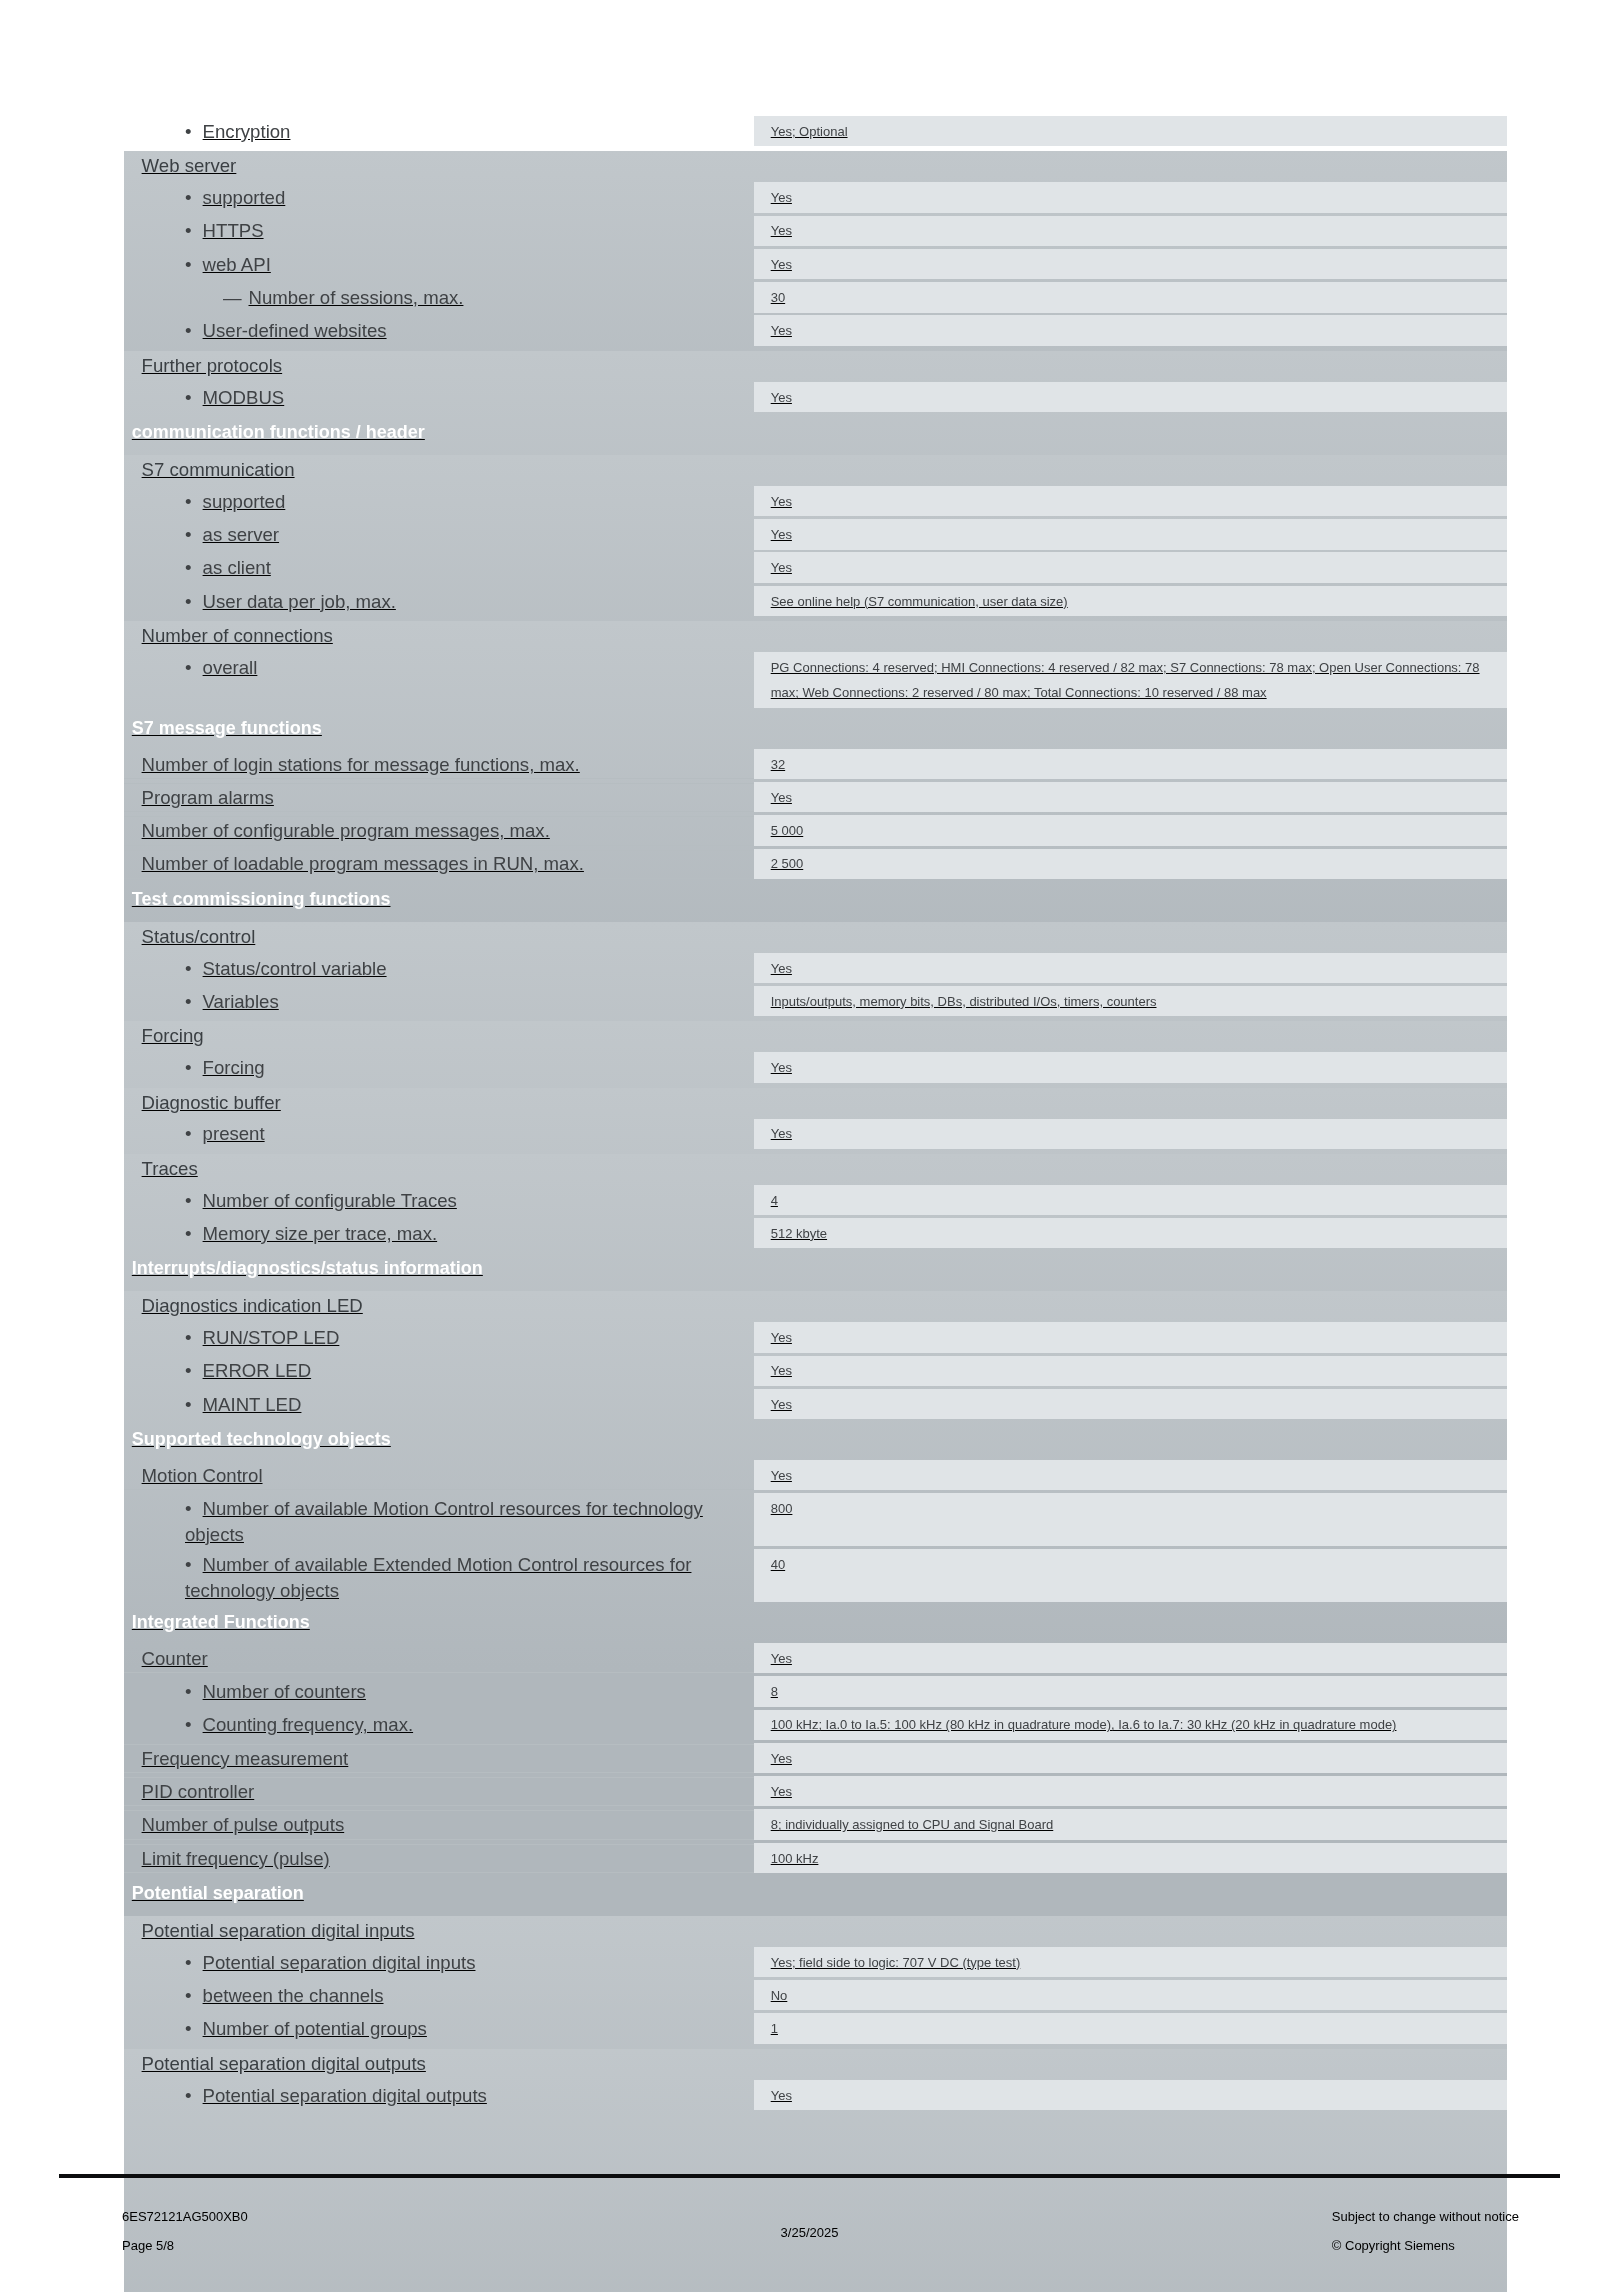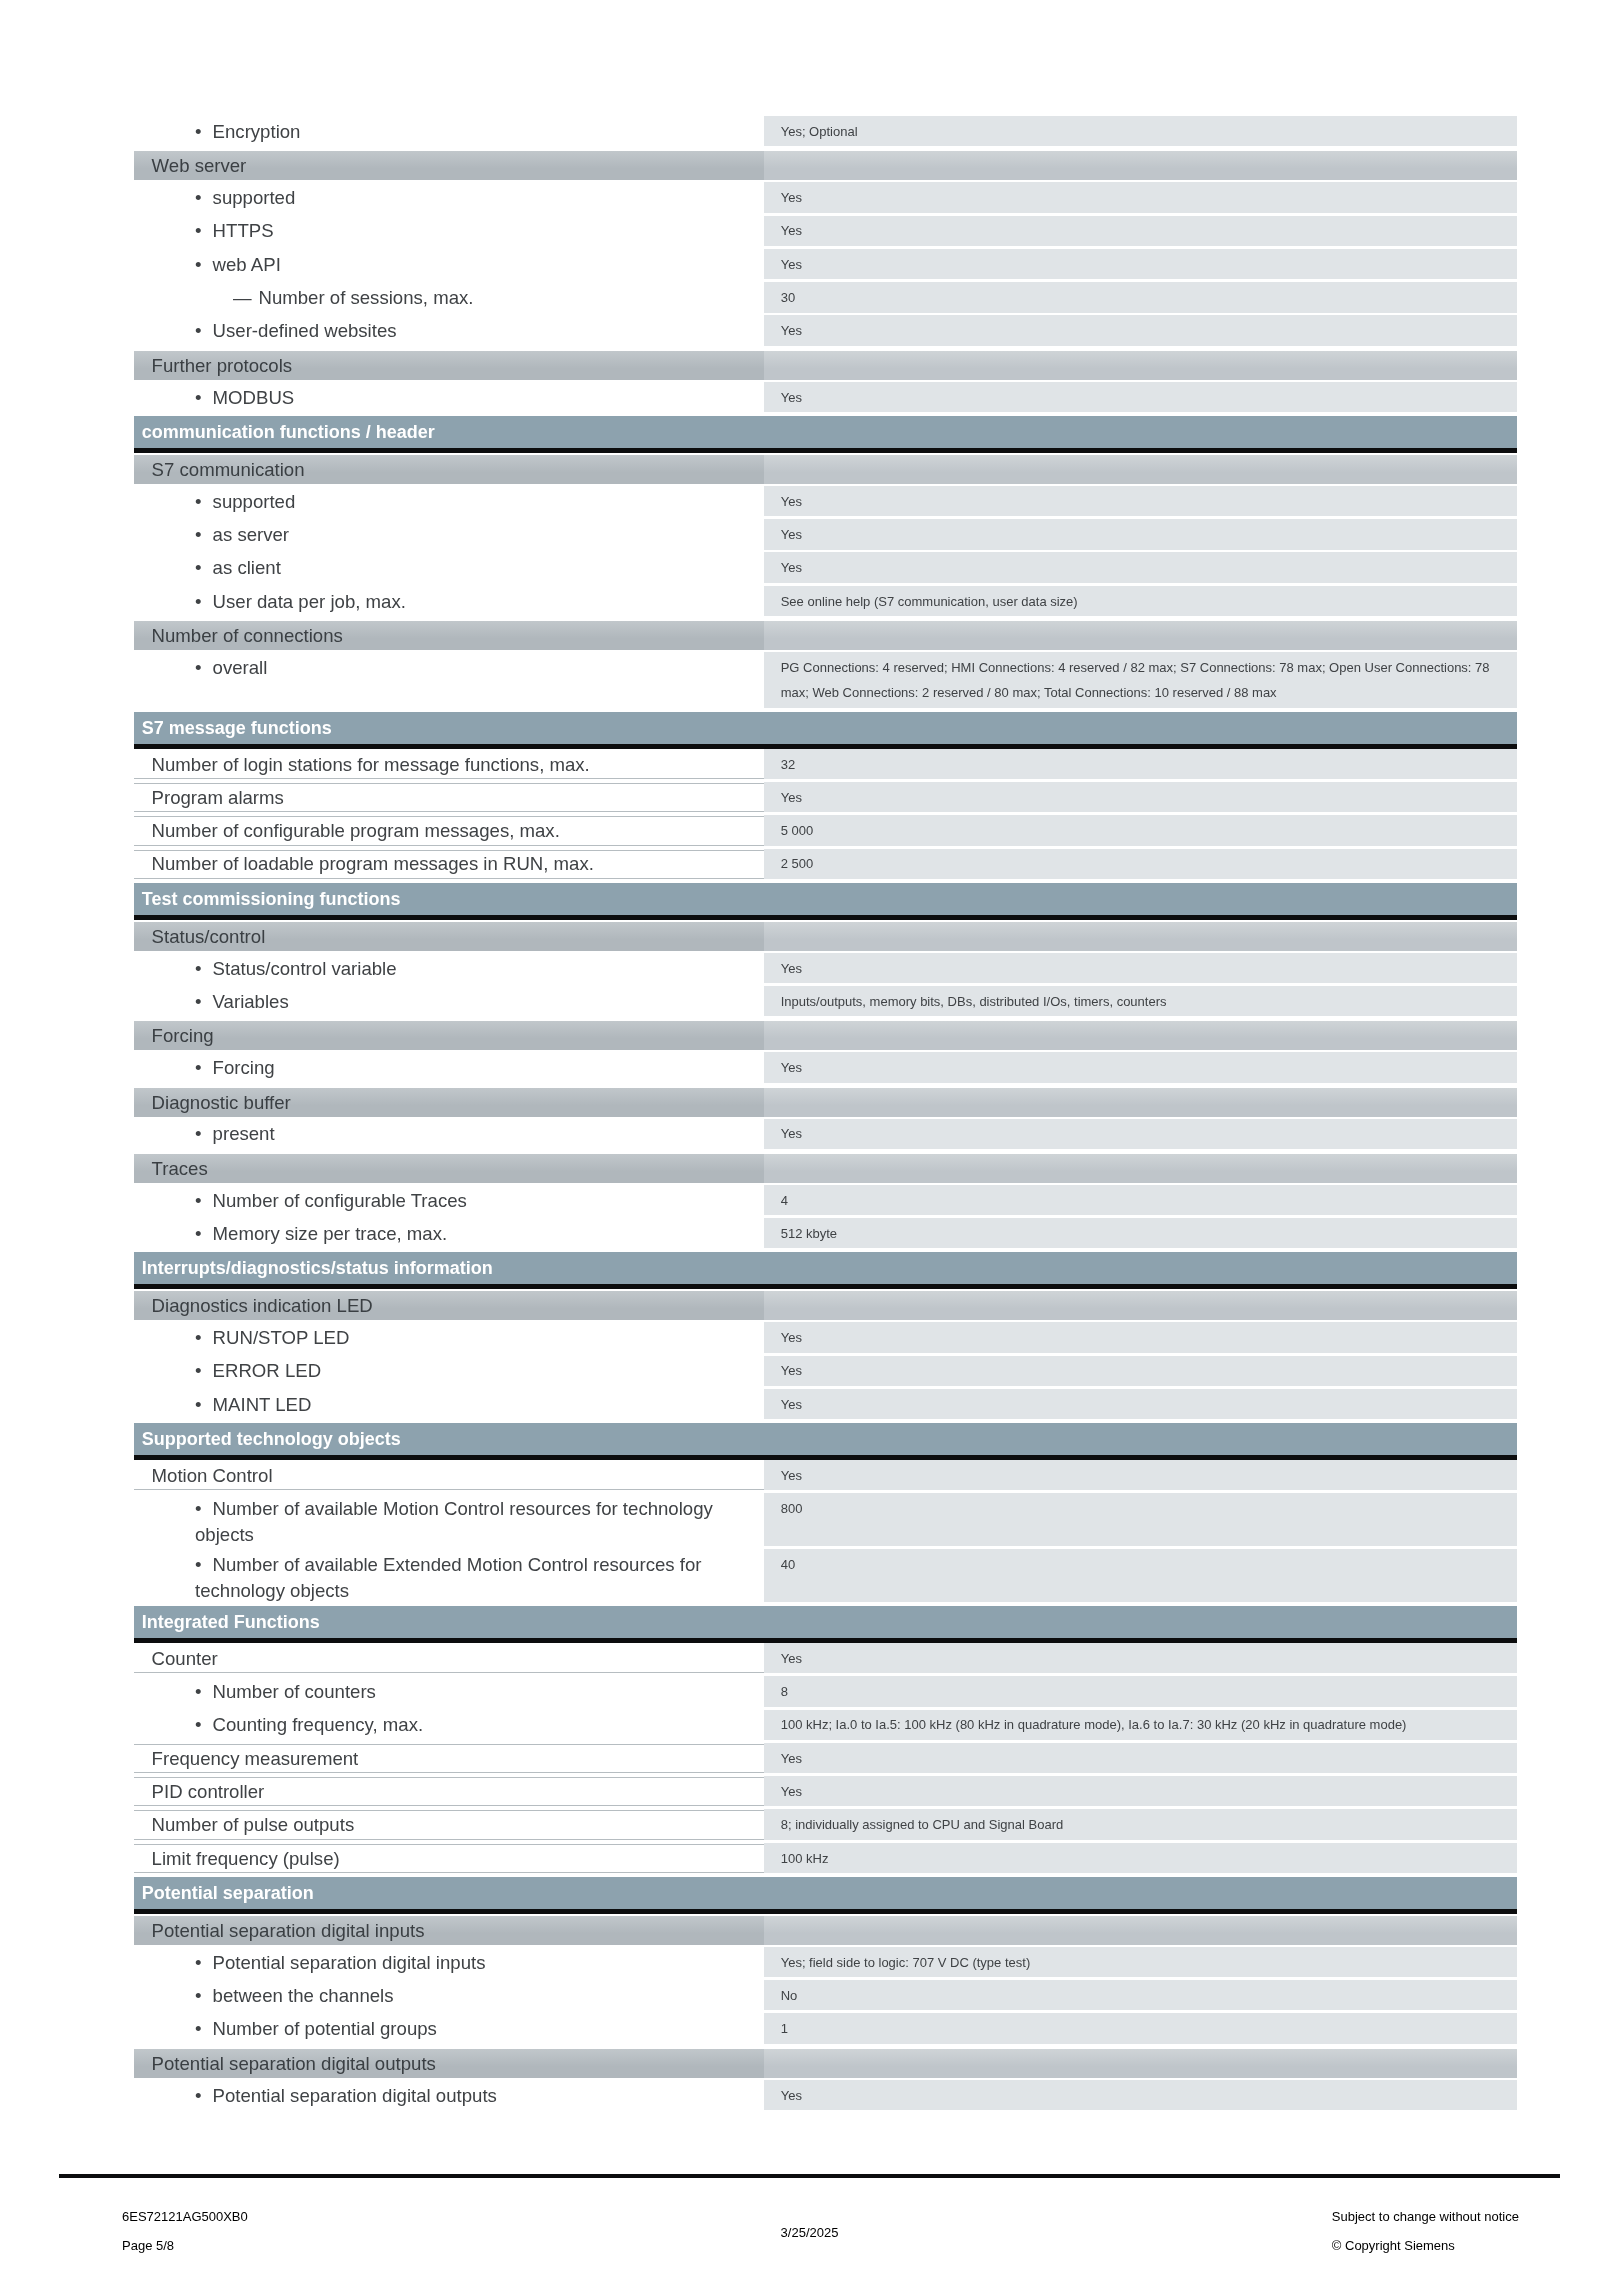--- a/index.html
+++ b/index.html
@@ -4,33 +4,33 @@
 <style>
   html, body { margin:0; padding:0; background:#ffffff; }
   body {
     width:1620px; height:2293px; position:relative; overflow:hidden;
     font-family:"Liberation Sans", sans-serif;
     -webkit-font-smoothing:antialiased;
   }
   .page { position:absolute; inset:0; }
 
   
-  .spec-table { position:absolute; left:134px; top:116px; width:1383px; }
+  .spec-table { position:absolute; left:124px; top:116px; width:1383px;text-decoration:underline; }
 
   .sec { margin-top:1px; }
   .sec-t {
     height:32px; line-height:32px; padding-left:7.8px;
     background:var(--section-header-bg,#8da2ae);
     color:var(--section-header-text,#ffffff);
     font-size:18px; font-weight:700;
     white-space:nowrap; overflow:hidden;
   }
   .sec-rule { height:4.9px; background:var(--section-rule,#0c0d0e); }
 
-  .subsec { display:flex; margin:2px 0; height:29px; }
+  .subsec { display:flex; margin:2px 0; height:29px;flex-direction:column; }
   .sub-l {
     flex:0 0 630px; box-sizing:border-box; padding-left:17.6px;
     line-height:29px; font-size:18.6px;
     color:var(--subsection-text,#3a3f43);
     background:linear-gradient(180deg, #c1c7cb 0%, var(--subsection-label-bg,#b0b7bc) 60%);
     white-space:nowrap; overflow:hidden;
   }
   .sub-r {
     flex:1;
     background:linear-gradient(180deg, #cfd4d7 0%, var(--subsection-value-bg,#bfc5ca) 60%);

